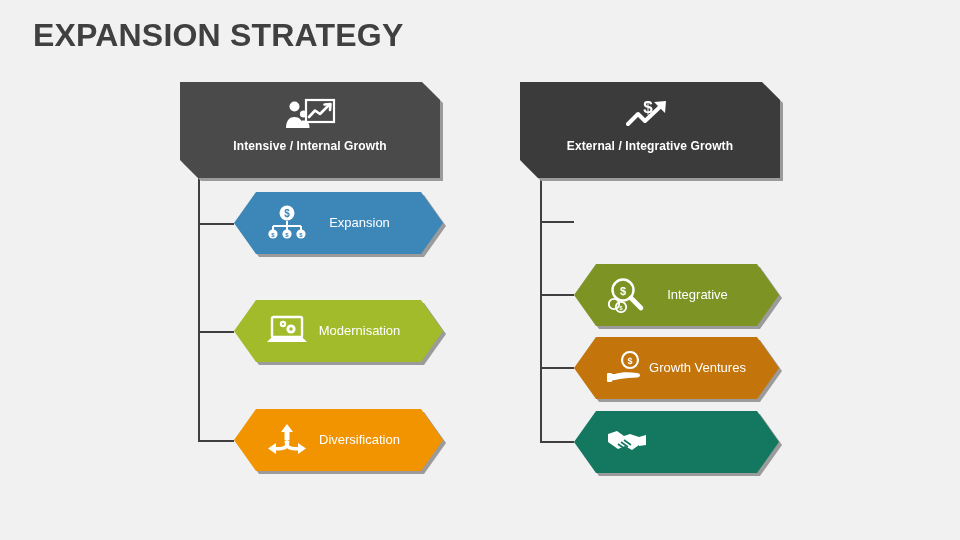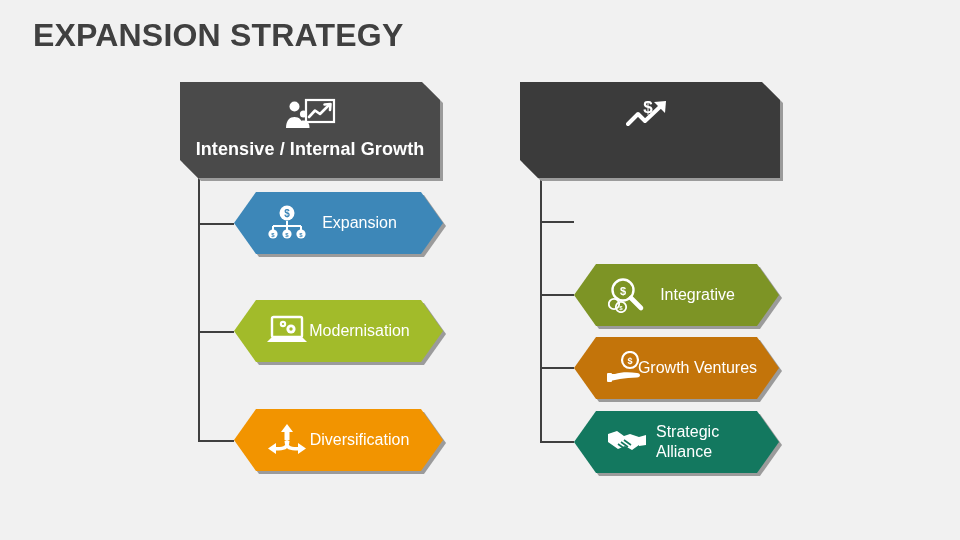--- a/index.html
+++ b/index.html
@@ -75,21 +75,21 @@
     justify-content: center;
     align-items: center;
     height: 38px;
   }
   .header-label {
     position: absolute;
     left: 0;
     right: 0;
     top: 57px;
     text-align: center;
-    font-size: 18px;
+    font-size: 12px;
     font-weight: bold;
     color: #ffffff;
     letter-spacing: 0.1px;
   }
 
   
   .trunk {
     position: absolute;
     width: 2px;
     background: #3f3f3f;
@@ -127,21 +127,21 @@
     align-items: center;
     justify-content: center;
   }
   .hex-label {
     position: absolute;
     left: 82px;
     top: 0;
     height: 62px;
     display: flex;
     align-items: center;
-    font-size: 16px;
+    font-size: 13px;
     color: #ffffff;
     line-height: 1.28;
     white-space: pre-line;
   }
   .hex-label.centered {
     left: 0;
     width: 100%;
     justify-content: center;
     padding-left: 42px;
     box-sizing: border-box;
@@ -242,20 +242,21 @@
 
     <div class="header-shadow"></div>
     <div class="header-card" style="background:#3b3b3b;">
       <div class="header-icon">
         <svg width="48" height="34" viewBox="0 0 48 34">
           <path d="M2 26 L12 16 L19 23 L36 7" stroke="#ffffff" stroke-width="4" fill="none" stroke-linecap="round" stroke-linejoin="round"></path>
           <path d="M28 4 L40 3 L39 15 Z" fill="#ffffff"></path>
           <text x="22" y="15" font-size="17" font-weight="bold" fill="#ffffff" text-anchor="middle" font-family="Liberation Sans, sans-serif">$</text>
         </svg>
       </div>
+      <div class="header-label">External / Integrative Growth</div>
     </div>
 
 
     <div class="hex-row" style="left:74px; top:264px; width:205px;">
       <div class="hex-shadow"></div>
       <div class="hex" style="background:#7d9425;"></div>
       <div class="hex-icon">
         <svg width="38" height="36" viewBox="0 0 38 36">
           <circle cx="6" cy="27" r="5.2" stroke="#ffffff" stroke-width="1.8" fill="none"></circle>
           <circle cx="13" cy="30" r="5.2" stroke="#ffffff" stroke-width="1.8" fill="none"></circle>
@@ -287,18 +288,16 @@
       <div class="hex" style="background:#13785f;"></div>
       <div class="hex-icon">
         <svg width="42" height="32" viewBox="0 0 42 32">
           <path d="M2 8 L11 5 L18 10 L24 8 L33 11 L33 19 L26 24 L19 20 L12 23 L2 16 Z" fill="#ffffff"></path>
           <path d="M12 18 L19 23" stroke="#13785f" stroke-width="1.6"></path>
           <path d="M15 16 L22 21" stroke="#13785f" stroke-width="1.6"></path>
           <path d="M18 14 L25 19" stroke="#13785f" stroke-width="1.6"></path>
           <path d="M33 11 L40 9 L40 19 L33 20 Z" fill="#ffffff"></path>
         </svg>
       </div>
-      <div class="hex-label">Strategic
-Alliance</div>
     </div>
   </div>
 
 </div>
 
 </body></html>

